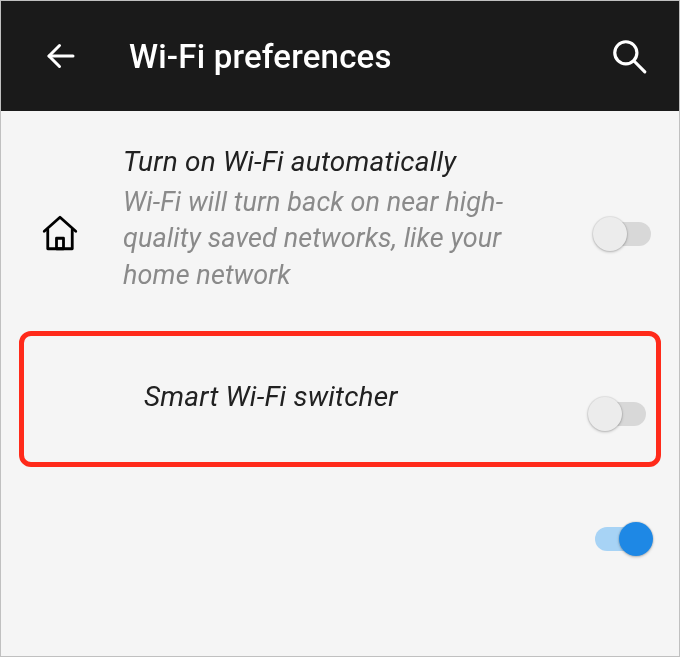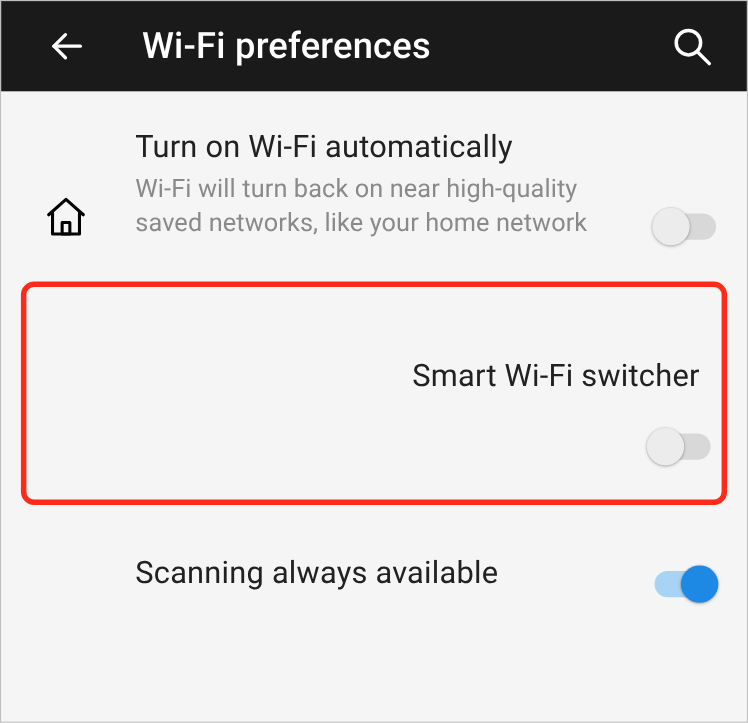--- a/index.html
+++ b/index.html
@@ -10,21 +10,21 @@
     body {
       width: 680px;
       height: 657px;
       font-family: Roboto, -apple-system, BlinkMacSystemFont, "Segoe UI", Arial, sans-serif;
       background: #f5f5f5;
       overflow: hidden;
       border: 1px solid #c0c0c0;
     }
     .header {
       background: #1a1a1a;
-      height: 82px;
+      height: 110px;
       display: flex;
       align-items: center;
       padding: 0 28px 0 38px;
       color: #ffffff;
     }
     .back-icon {
       width: 44px;
       height: 44px;
       display: flex;
       align-items: center;
@@ -44,43 +44,44 @@
       display: flex;
       align-items: center;
       justify-content: center;
       cursor: pointer;
     }
     .content {
       padding: 0;
     }
     .setting-row {
       display: flex;
-      align-items: flex-end;
+      align-items: center;
       padding: 34px 28px 34px 38px;
+      font-style: italic;
     }
     .icon-slot {
       width: 84px;
       display: flex;
       align-items: center;
       justify-content: flex-start;
       padding-top: 28px;
     }
     .text-col {
       flex: 1;
       padding-right: 10px;
     }
     .setting-title {
       font-size: 28px;
       color: #212121;
       font-weight: 400;
       margin-bottom: 6px;
       letter-spacing: 0.2px;
     }
     .setting-desc {
-      font-size: 23px;
+      font-size: 27px;
       color: #8a8a8a;
       line-height: 1.35;
       letter-spacing: 0.1px;
     }
     .toggle-slot {
       width: 72px;
       display: flex;
       align-items: center;
       justify-content: flex-end;
       padding-top: 30px;
@@ -118,21 +119,20 @@
       left: auto;
       right: -2px;
     }
     .highlight-wrapper {
       border: 5px solid #ff2a1a;
       border-radius: 12px;
       margin: 4px 18px 4px 18px;
     }
     .highlight-wrapper .setting-row {
       padding: 36px 10px 36px 36px;
-      flex-direction: column;
     }
     .highlight-wrapper .icon-slot {
       width: 84px;
     }
     .row3 .toggle-slot {
       padding-top: 22px;
     }
   </style>
 </head>
 <body>
@@ -186,21 +186,20 @@
           <div class="toggle-track"></div>
           <div class="toggle-thumb"></div>
         </div>
       </div>
     </div>
   </div>
 
   <div class="setting-row row3">
     <div class="icon-slot"></div>
     <div class="text-col">
-      <div class="setting-title">Scanning always available</div>
     </div>
     <div class="toggle-slot">
       <div class="toggle on">
         <div class="toggle-track"></div>
         <div class="toggle-thumb"></div>
       </div>
     </div>
   </div>
 
 </div>

